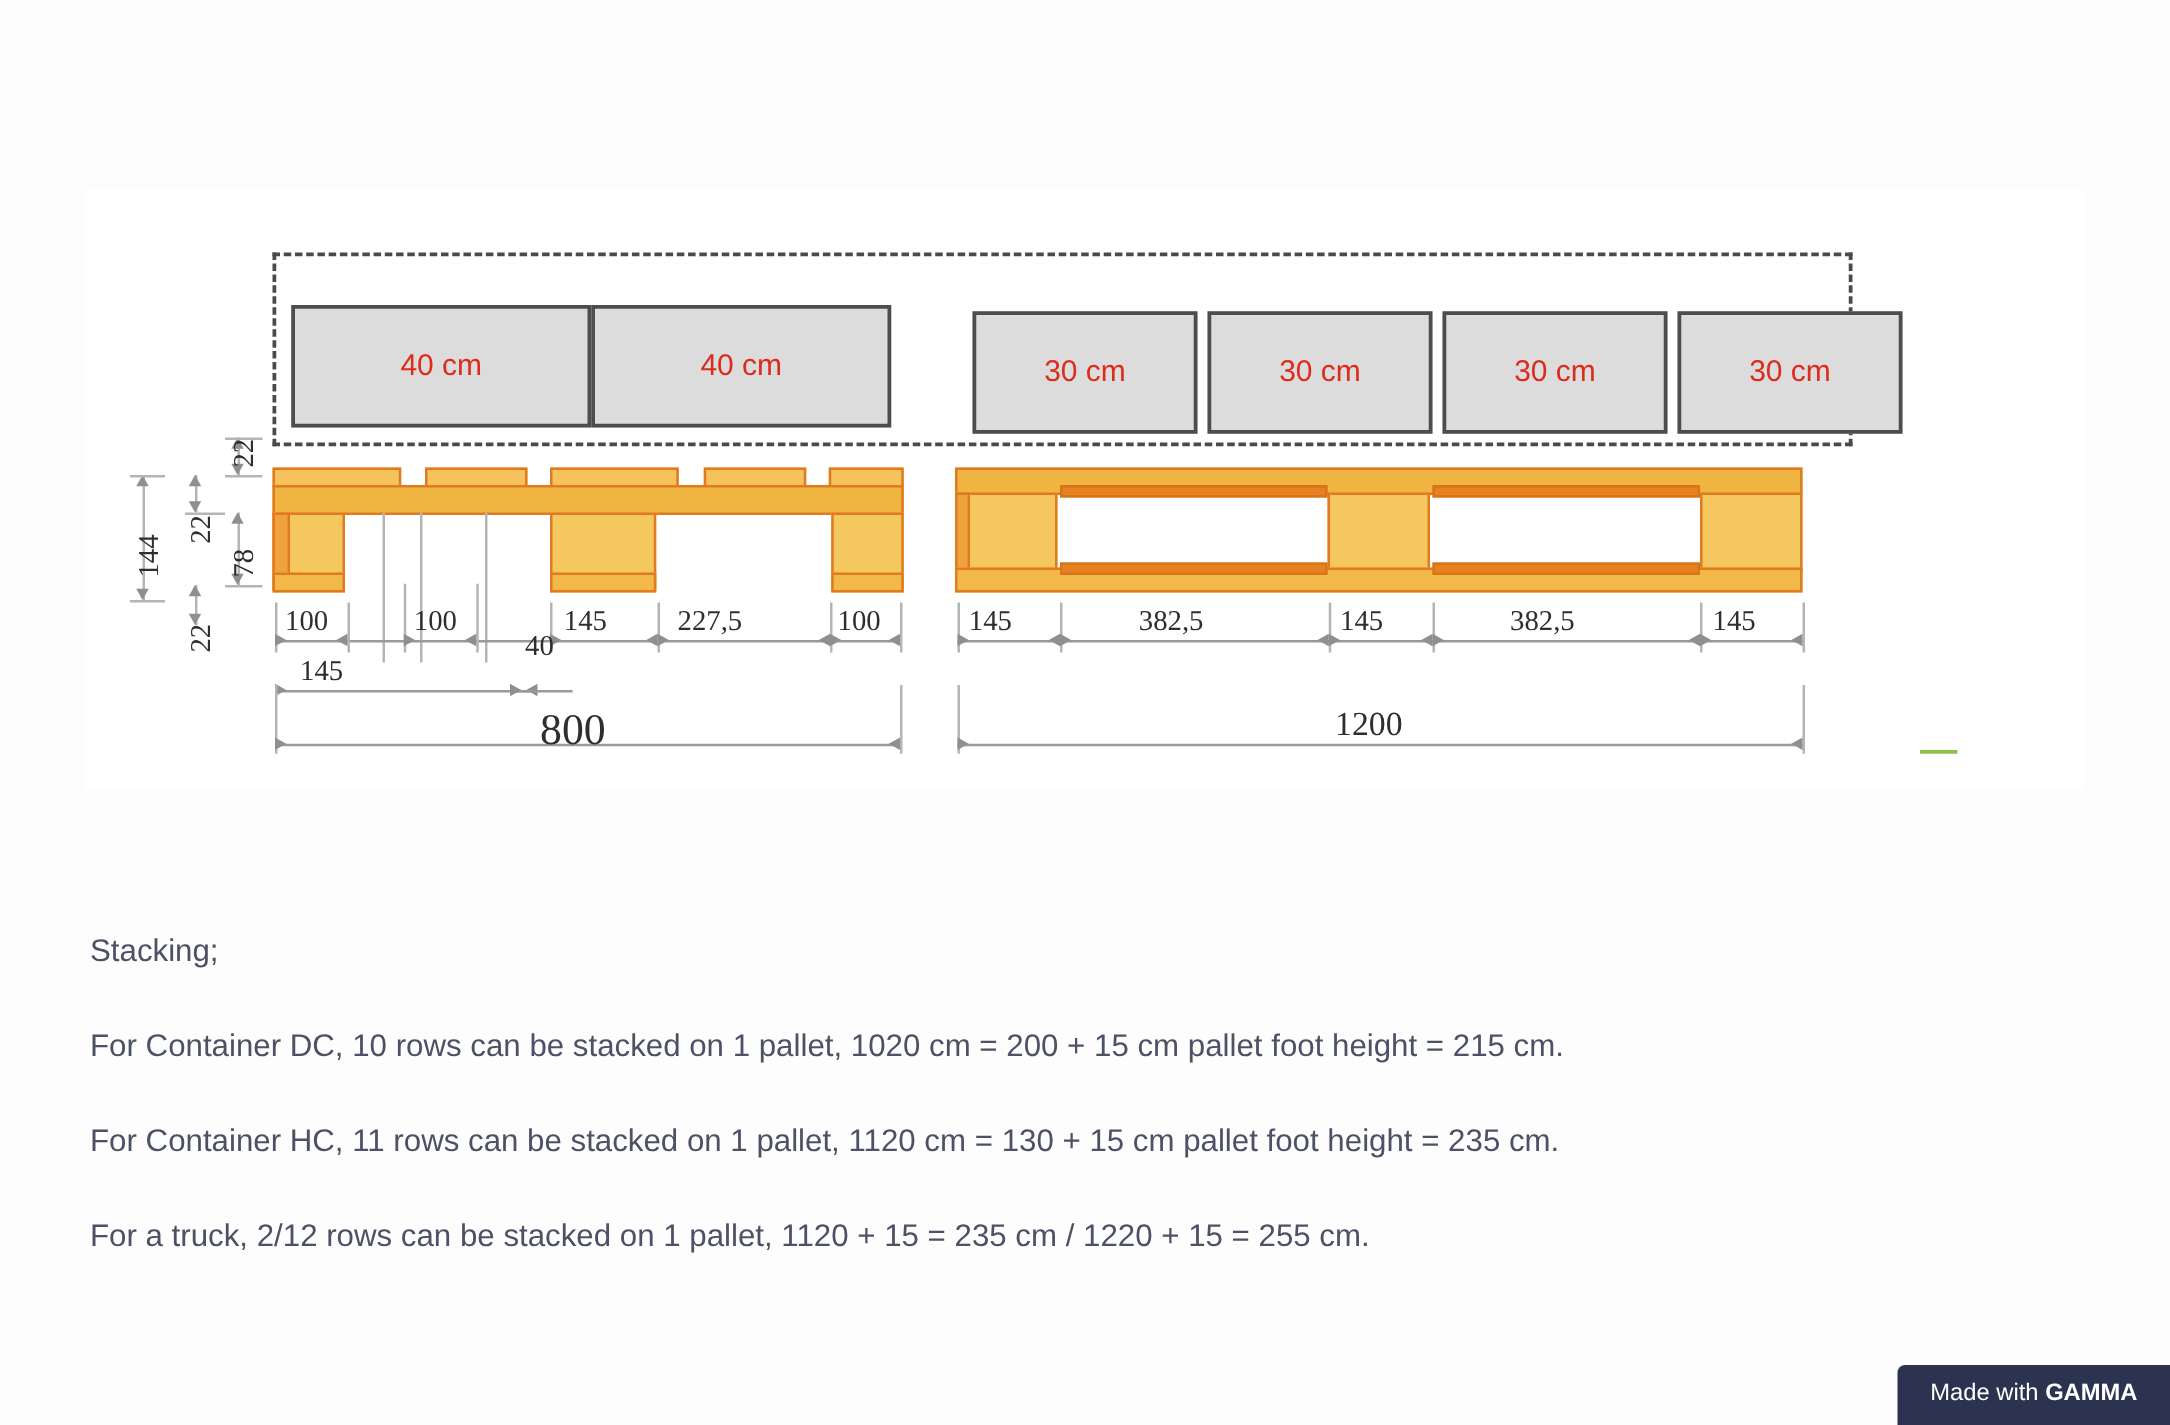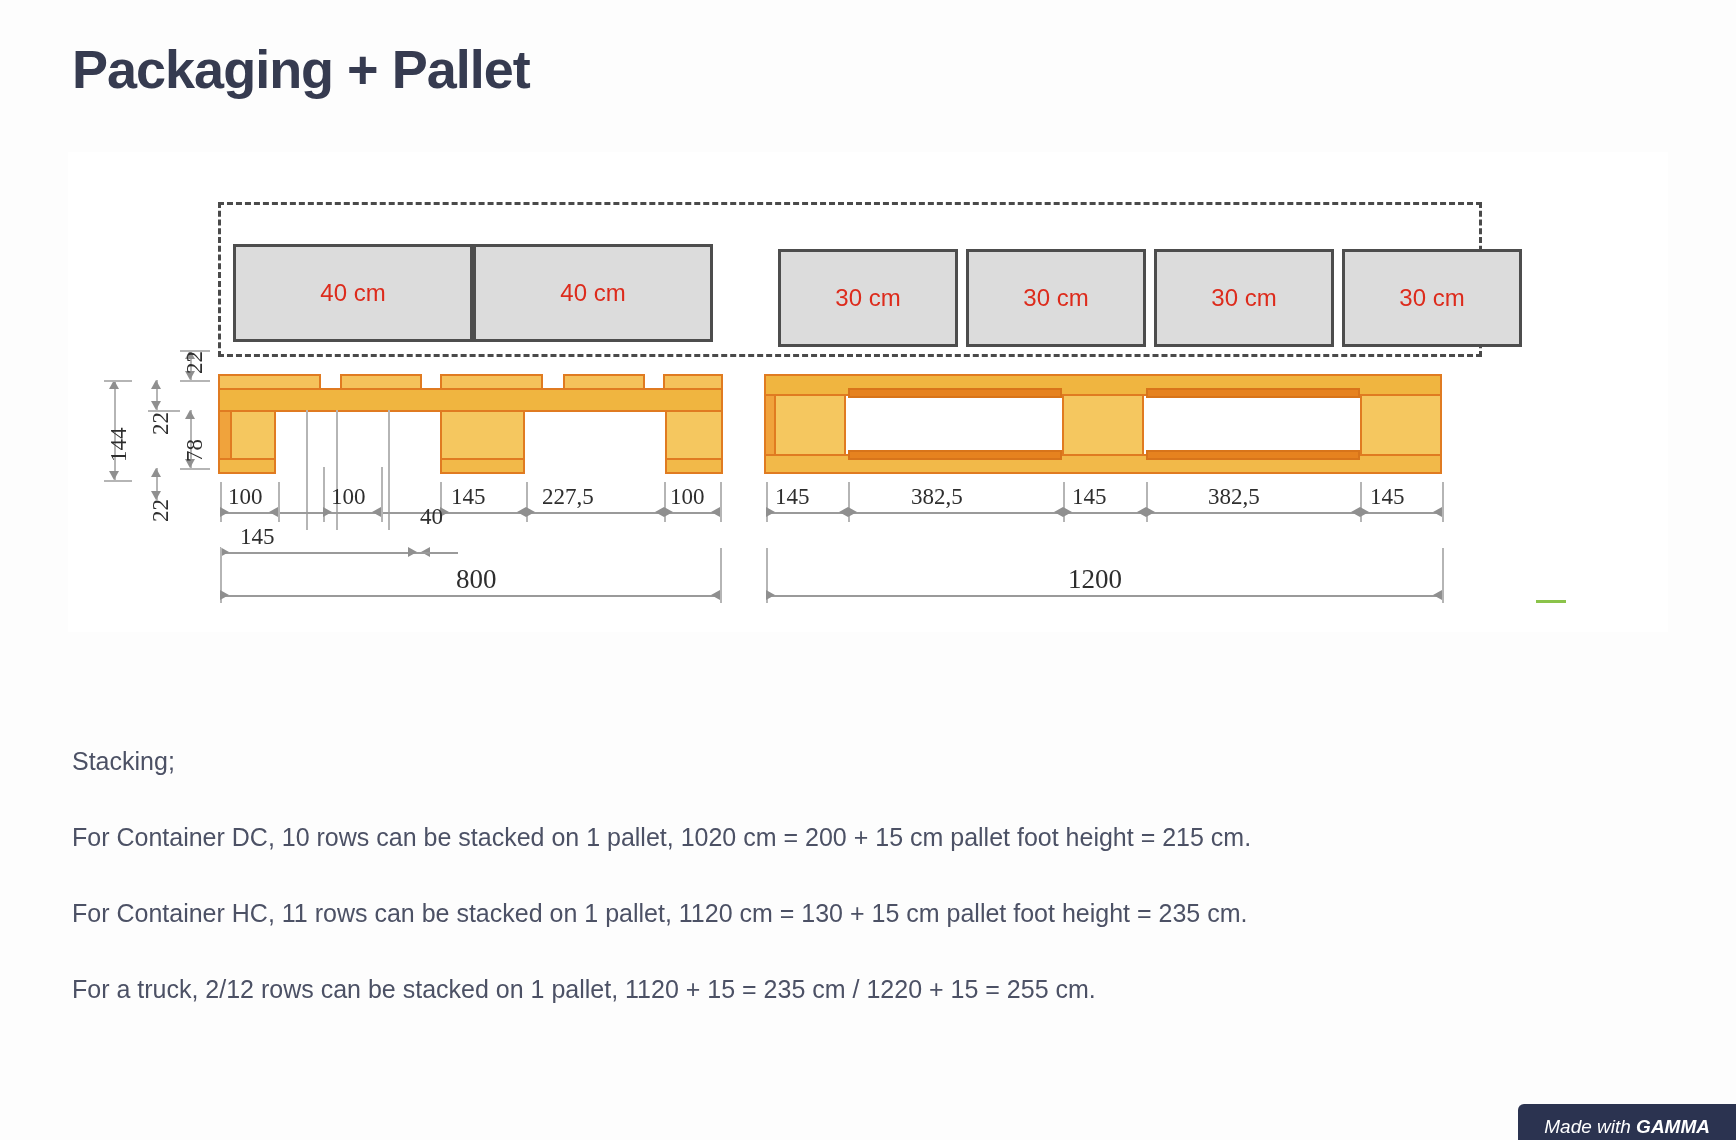--- a/index.html
+++ b/index.html
@@ -133,40 +133,38 @@
     white-space:nowrap;
   }
 
   
   .watermark{
     position:absolute;
     right:0;bottom:0;
     background:#2b3350;
     color:#ffffff;
     font-size:19px;
-    padding:12px 26px 2px 26px;
+    padding:12px 26px 14px 26px;
     border-radius:6px 0 0 0;
     white-space:nowrap;
-    font-style:italic;
   }
   .watermark b{color:#ffffff;font-weight:bold;}
 
   
   .green-tick{
     position:absolute;
     background:#8bc34a;
     height:3px;width:30px;
   }
 </style>
 </head>
 <body>
 
 <div id="page">
 
-  <div class="page-title">Packaging + Pallet</div>
 
   <div class="figure">
 
     <div class="dashed-box"></div>
 
     <div class="pkg-box redtext" style="left:165px;top:92px;width:240px;height:98px;">40 cm</div>
     <div class="pkg-box redtext" style="left:405px;top:92px;width:240px;height:98px;">40 cm</div>
 
     <div class="pkg-box redtext" style="left:710px;top:97px;width:180px;height:98px;">30 cm</div>
     <div class="pkg-box redtext" style="left:898px;top:97px;width:180px;height:98px;">30 cm</div>
@@ -266,21 +264,21 @@
 
     <div class="dim-line" style="left:340px;top:400px;width:50px;"></div>
     <div class="arrow arrow-r" style="left:340px;top:395px;"></div>
     <div class="dim-label" style="left:352px;top:352px;">40</div>
 
     <div class="ext-line" style="left:152px;top:396px;height:55px;"></div>
     <div class="ext-line" style="left:652px;top:396px;height:55px;"></div>
     <div class="dim-line" style="left:152px;top:443px;width:500px;"></div>
     <div class="arrow arrow-r" style="left:152px;top:438px;"></div>
     <div class="arrow arrow-l" style="left:643px;top:438px;"></div>
-    <div class="dim-label" style="left:388px;top:412px;font-size:27px;">800</div>
+    <div class="dim-label" style="left:364px;top:412px;font-size:35px;">800</div>
 
     <div class="pallet" style="left:696px;top:222px;width:678px;height:105px;">
 
       <div class="plank deck-top-dark" style="left:0px;top:0px;width:678px;height:22px;"></div>
 
       <div class="plank block" style="left:0px;top:20px;width:82px;height:64px;"></div>
       <div class="plank block-left" style="left:0px;top:20px;width:12px;height:64px;"></div>
 
       <div class="plank block" style="left:298px;top:20px;width:82px;height:64px;"></div>
 

